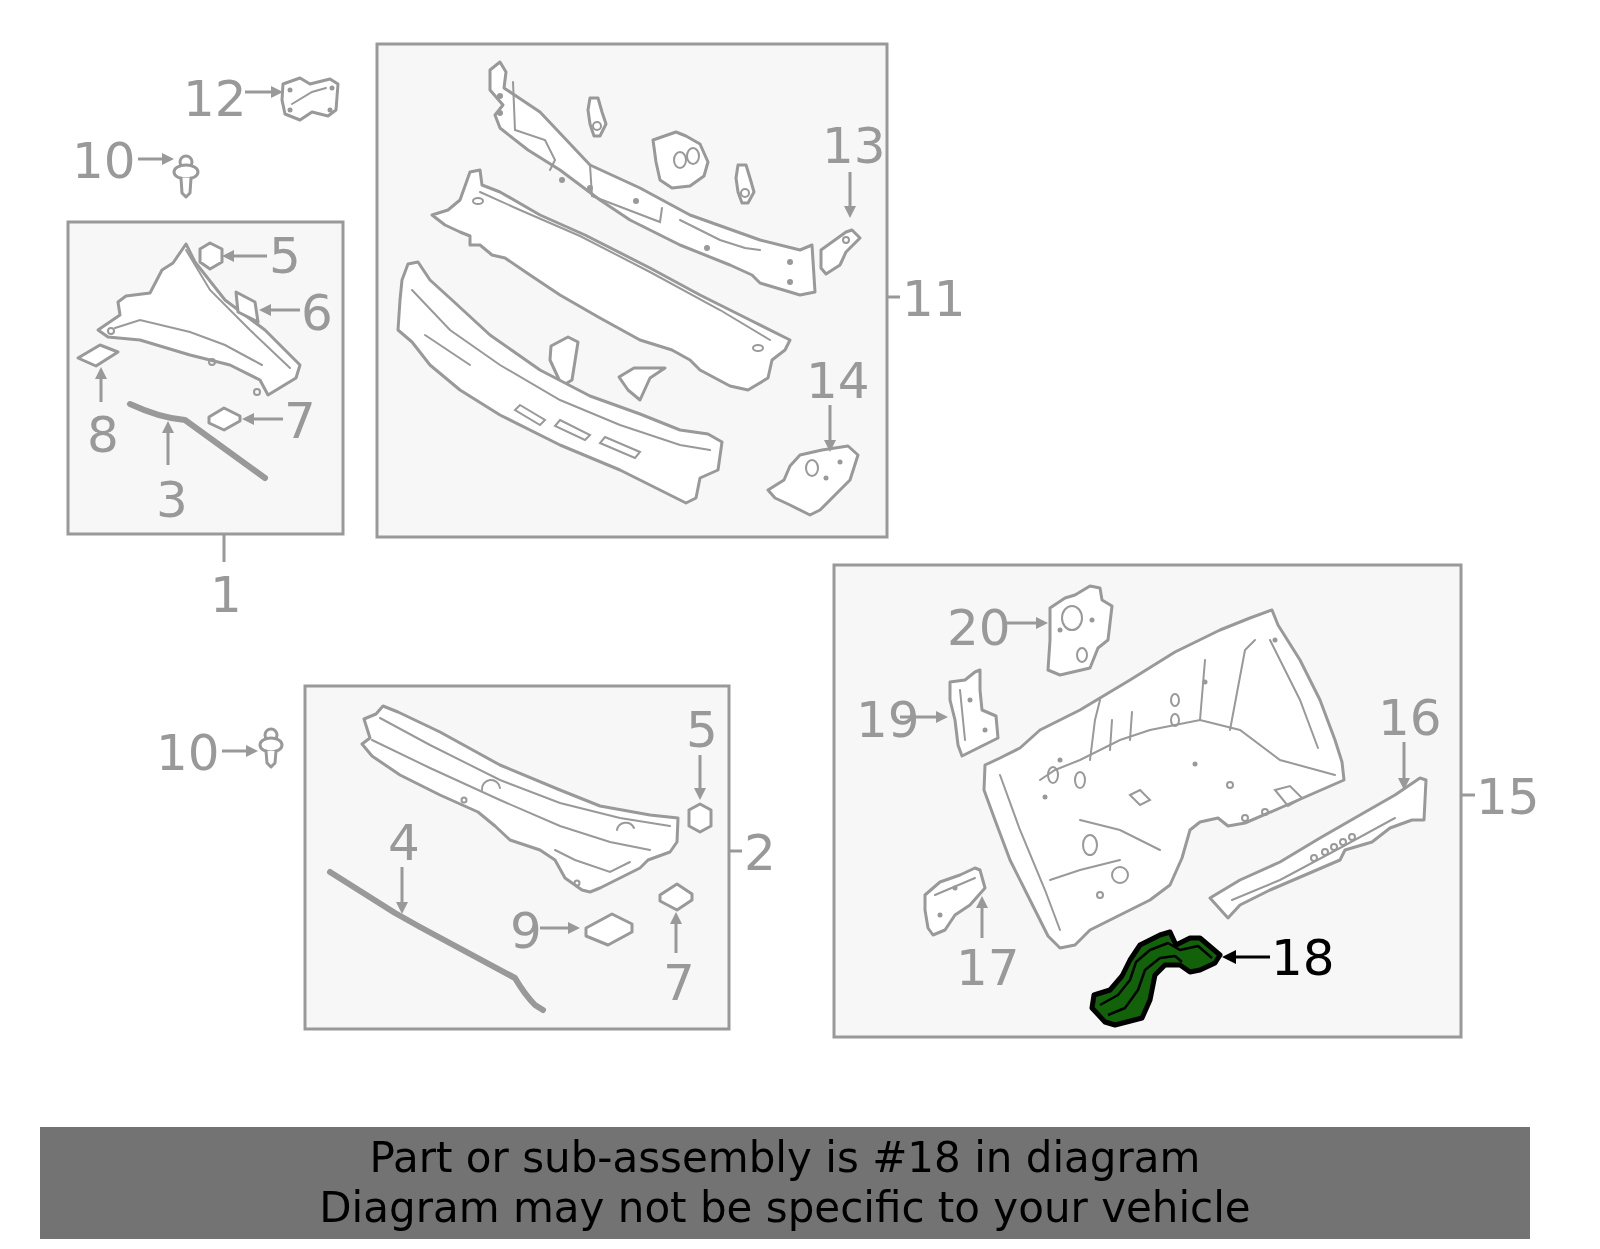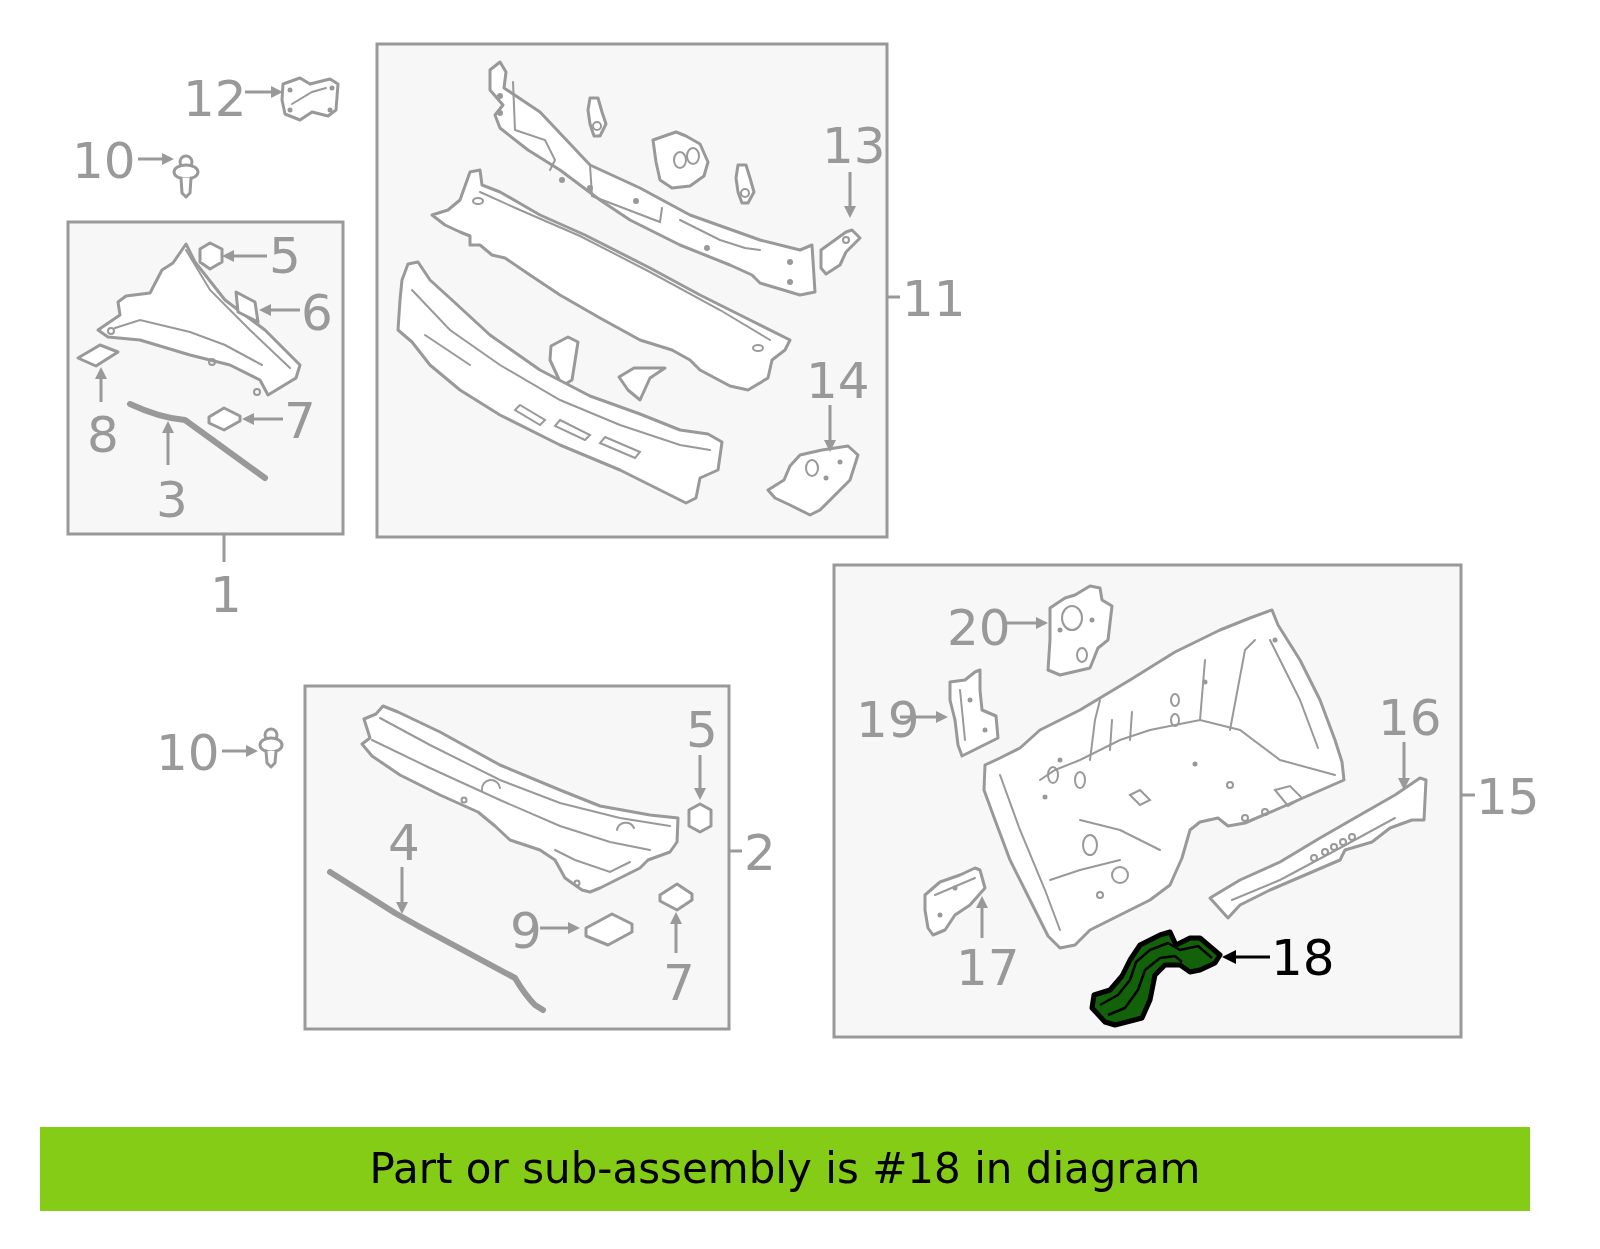--- a/index.html
+++ b/index.html
@@ -13,22 +13,22 @@
     .lead { stroke: #999999; stroke-width: 3; fill: none; }
     .arrowhead { fill: #999999; }
     .callout { font-family: "DejaVu Sans", sans-serif; font-size: 50px; fill: #999999; }
     .callout.hl { fill: #000000; }
     .lead.hl { stroke: #000000; }
     .arrowhead.hl { fill: #000000; }
     .part-hl { fill: #12620a; stroke: #000000; stroke-width: 5; stroke-linejoin: round; }
     .part-hl-inner { fill: none; stroke: #000000; stroke-width: 2.5; stroke-linejoin: round; }
     .dot { fill: #999999; }
 
-    #banner { position: absolute; left: 40px; top: 1127px; width: 1490px; height: 84px;
-              background: #84cc16; display: flex; flex-direction: column;
+    #banner { position: absolute; left: 40px; top: 1127px; width: 1490px; height: 112px;
+              background: #737373; display: flex; flex-direction: column;
               align-items: center; justify-content: center; }
     #banner span { display: block; font-family: "DejaVu Sans", sans-serif; font-size: 42px;
                    line-height: 50px; color: #000000; letter-spacing: 0px; }
   </style>
 </head>
 <body>
 
 <svg id="diagram" viewBox="0 0 1600 1249" xmlns="http://www.w3.org/2000/svg">
 
   <g>
@@ -304,13 +304,14 @@
     <polygon class="arrowhead hl" points="1222,957 1236,950 1236,964"></polygon>
     <text class="callout hl" x="1271" y="975">18</text>
 
     <line class="lead" x1="1461" y1="795" x2="1475" y2="795"></line>
     <text class="callout" x="1476" y="814">15</text>
   </g>
 </svg>
 
 <div id="banner">
   <span>Part or sub-assembly is #18 in diagram</span>
+  <span>Diagram may not be specific to your vehicle</span>
 </div>
 
 </body></html>

